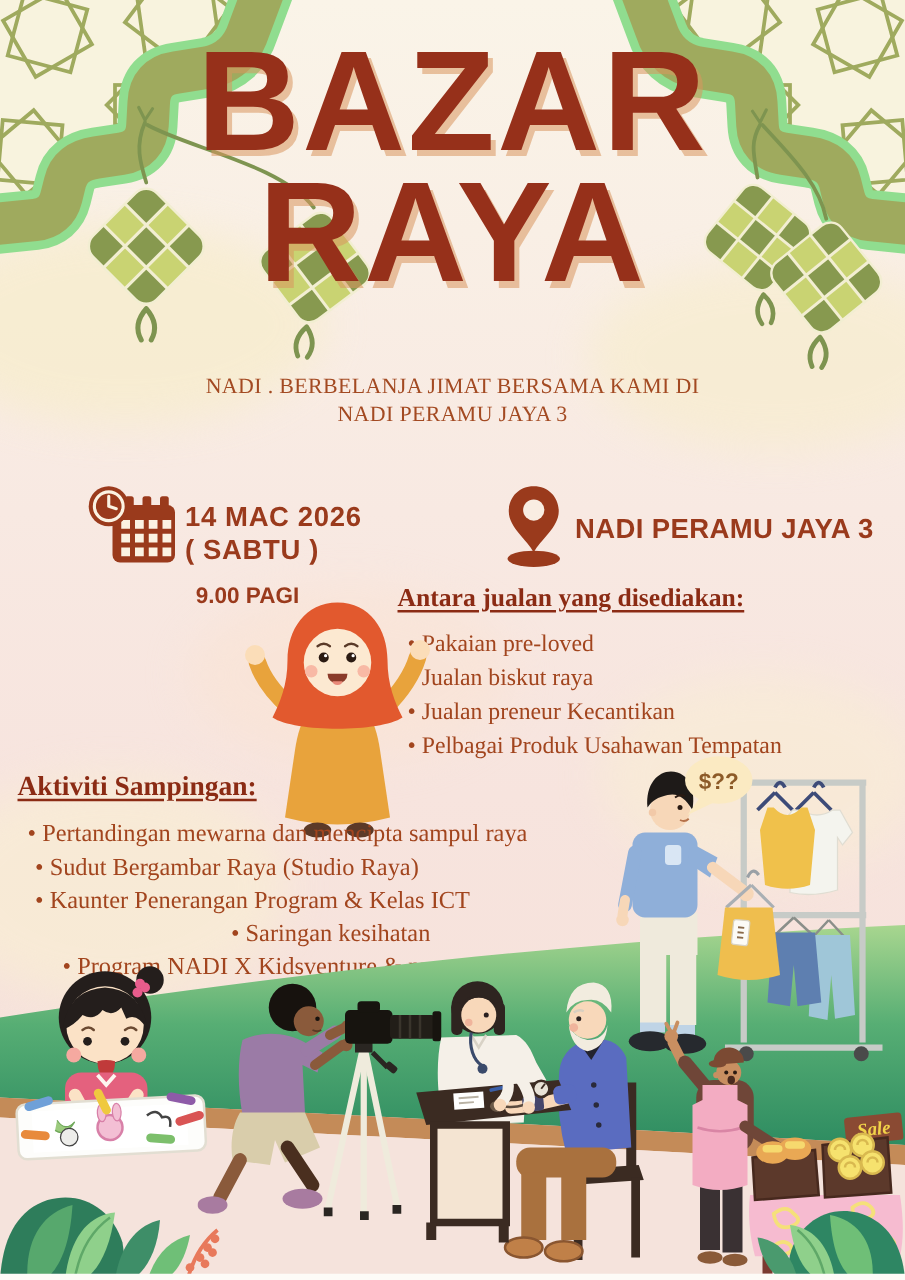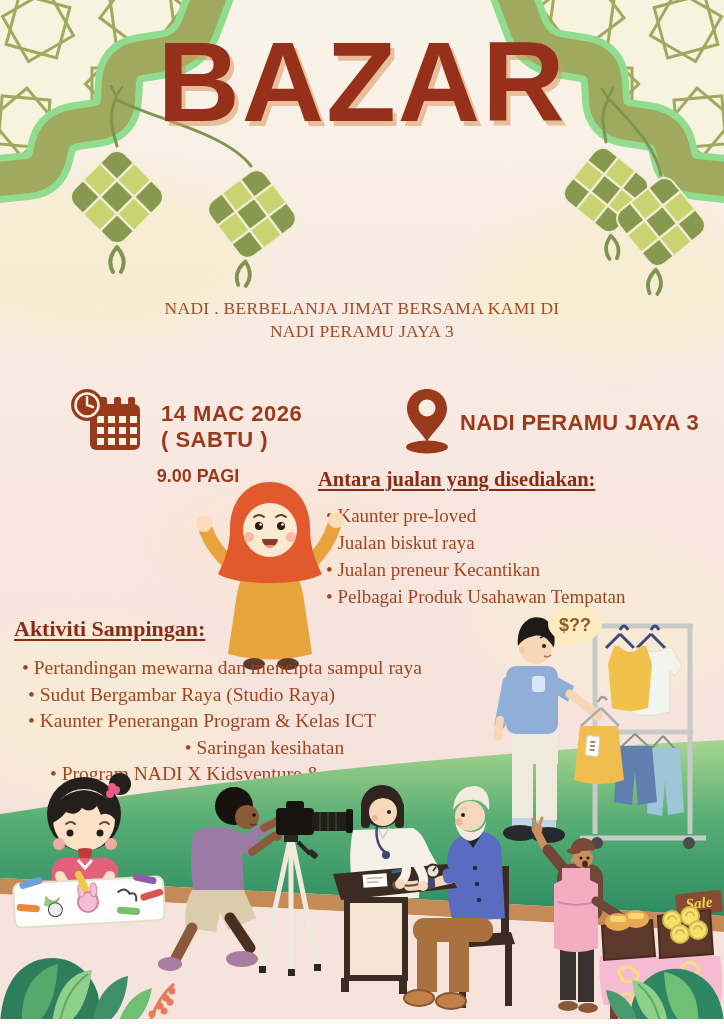--- a/index.html
+++ b/index.html
@@ -6,21 +6,21 @@
   .poster{position:relative;width:724px;height:1024px;overflow:hidden;
     background:linear-gradient(180deg,#FAF4E8 0%,#F9EFE5 18%,#F8E9E2 40%,#F7E4DE 62%,#F6E2DB 82%,#F5E1DA 100%);
     font-family:"Liberation Sans",sans-serif;}
   .abs{position:absolute;}
   .cloud{position:absolute;border-radius:50%;filter:blur(16px);}
   .title{position:absolute;top:30px;left:0;right:0;text-align:center;font-weight:bold;
     font-size:114px;line-height:0.92;letter-spacing:2px;color:#96301A;
     text-shadow:4px 5px 0 rgba(217,150,95,.55);}
   .intro{position:absolute;top:297px;left:82px;width:560px;text-align:center;
     font-family:"Liberation Serif",serif;font-size:17.5px;line-height:1.32;color:#A34A22;letter-spacing:.3px;}
-  .datecol{position:absolute;left:148px;top:401px;font-weight:bold;font-size:22px;line-height:26px;color:#9A3A1C;letter-spacing:.5px;margin-left:13px;}
+  .datecol{position:absolute;left:148px;top:401px;font-weight:bold;font-size:22px;line-height:26px;color:#9A3A1C;letter-spacing:.5px;}
   .time{position:absolute;left:128px;top:466px;width:140px;text-align:center;font-weight:bold;font-size:18px;color:#9A3A1C;}
   .venue{position:absolute;left:460px;top:410px;font-weight:bold;font-size:22px;color:#9A3A1C;letter-spacing:.3px;}
   .section-head{font-family:"Liberation Serif",serif;font-weight:bold;color:#8B2B14;
     text-decoration:underline;text-decoration-thickness:2px;text-underline-offset:3px;}
   .sales{position:absolute;left:318px;top:468px;width:396px;}
   .sales .section-head{font-size:20.5px;}
   .sales .list{margin-top:11px;font-family:"Liberation Serif",serif;font-size:19px;line-height:27px;color:#A2451E;}
   .acts{position:absolute;left:14px;top:616px;width:470px;}
   .acts .section-head{font-size:22px;}
   .acts .list{margin-top:13px;font-family:"Liberation Serif",serif;font-size:19.5px;line-height:26.5px;color:#A2451E;}
@@ -107,20 +107,21 @@
       <path d="M116,96 l-5,-10 M116,96 l6,-9 M608,98 l5,-10 M608,98 l-6,-9" stroke-width="2.5"></path>
     </g>
     <use href="#ktp" transform="translate(117,197)"></use>
     <use href="#ktp" transform="translate(252,214) scale(0.96) rotate(8)"></use>
     <use href="#ktp" transform="translate(606,190) scale(0.92) rotate(-6)"></use>
     <use href="#ktp" transform="translate(661,222) scale(0.96) rotate(6)"></use>
   </svg>
 
   <div class="title">
     <div>BAZAR</div>
+    <div>RAYA</div>
   </div>
 
   <div class="intro">
     <div>NADI . BERBELANJA JIMAT BERSAMA KAMI DI</div>
     <div>NADI PERAMU JAYA 3</div>
   </div>
 
   <svg class="abs" style="left:70px;top:388px;" width="76" height="68" viewBox="0 0 76 68">
     <rect x="20" y="16" width="50" height="46" rx="6" fill="#9A3A1C"></rect>
     <rect x="30" y="9" width="7" height="11" rx="2" fill="#9A3A1C"></rect>
@@ -154,21 +155,21 @@
     <ellipse cx="29" cy="61" rx="21" ry="6.5" fill="#9A3A1C"></ellipse>
     <path d="M29,3 C41,3 49,12 49,23 C49,36 34,46 29,56 C24,46 9,36 9,23 C9,12 17,3 29,3 Z" fill="#9A3A1C"></path>
     <circle cx="29" cy="22" r="8.5" fill="#F9EDE2"></circle>
   </svg>
   <div class="venue">NADI PERAMU JAYA 3</div>
 
   <div class="sales">
     <div class="section-head">Antara jualan yang disediakan:</div>
     <div class="list">
 
-    <div class="li"><span>Kaunter pre-loved</span></div>
+    <div class="li"><span>Pakaian pre-loved</span></div>
         <div class="li"><span>Jualan biskut raya</span></div>
         <div class="li"><span>Jualan preneur Kecantikan</span></div>
         <div class="li"><span>Pelbagai Produk Usahawan Tempatan</span></div>
       </div>
   </div>
 
   <svg class="abs" style="left:194px;top:474px;" width="152" height="198" viewBox="0 0 152 198">
     <path d="M38,92 Q18,74 12,56" stroke="#E8A33C" stroke-width="14" fill="none" stroke-linecap="round"></path>
     <circle cx="10" cy="50" r="8" fill="#FBDDB8"></circle>
     <path d="M114,92 Q134,72 140,52" stroke="#E8A33C" stroke-width="14" fill="none" stroke-linecap="round"></path>

